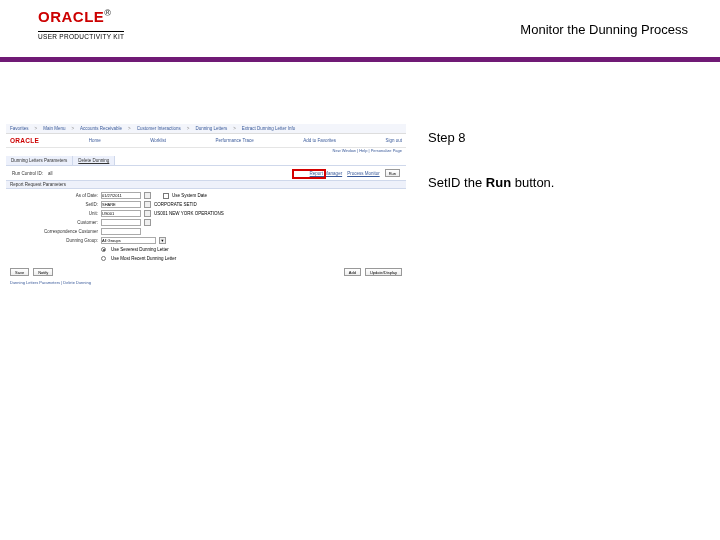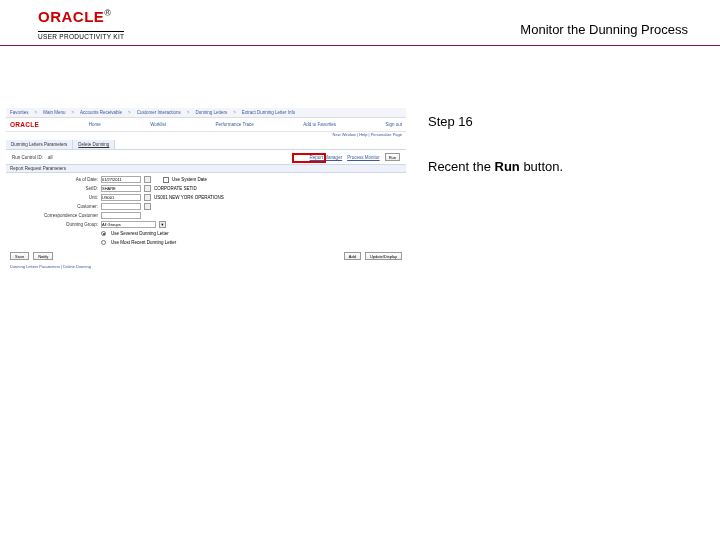--- a/index.html
+++ b/index.html
@@ -1,21 +1,21 @@
 <!DOCTYPE html>
 <html><head>
 <meta charset="utf-8">
 <style>
   * { box-sizing: border-box; margin: 0; padding: 0; }
   html, body { width: 720px; height: 540px; font-family: Arial, Helvetica, sans-serif; background: #fff; }
 
   .page { width: 720px; height: 540px; position: relative; }
 
   
-  .header { position: relative; height: 46px; border-bottom: 1px solid #701a75; }
+  .header { position: relative; height: 62px; border-bottom: 5px solid #701a75; }
   .logo-block { position: absolute; left: 38px; top: 8px; }
   .oracle-logo { color: #c00; font-weight: bold; font-size: 15px; letter-spacing: 0.5px; font-family: Arial, sans-serif; }
   .oracle-logo .reg { font-size: 9px; vertical-align: top; color: #555; }
   .upk { font-size: 6.5px; letter-spacing: 0.3px; color: #000; margin-top: 1px; border-top: 1px solid #000; padding-top: 1px; display: inline-block; }
   .title { position: absolute; right: 32px; top: 22px; font-size: 13px; color: #000; }
 
   
   .body { display: flex; padding-top: 60px; }
   .left { flex: 0 0 420px; position: relative; }
   .right { flex: 1; padding-left: 8px; padding-right: 28px; }
@@ -175,20 +175,20 @@
             <span class="btn">Add</span>
             <span class="btn">Update/Display</span>
           </div>
         </div>
 
         <div class="foot-links">Dunning Letters Parameters | Delete Dunning</div>
       </div>
     </div>
 
     <div class="right">
-      <div class="step">Step 16</div>
+      <div class="step">Step 8</div>
       <div class="instr">
-        <span>Recent the </span><b>Run</b><span> button.</span>
+        <span>SetID the </span><b>Run</b><span> button.</span>
       </div>
     </div>
   </div>
 
 </div>
 
 </body></html>

